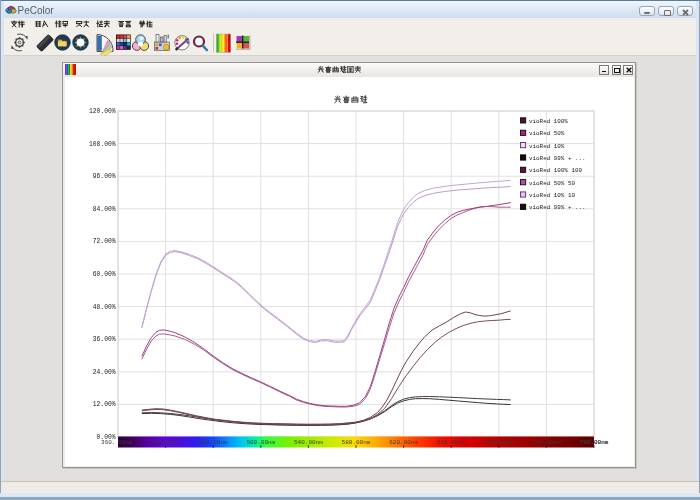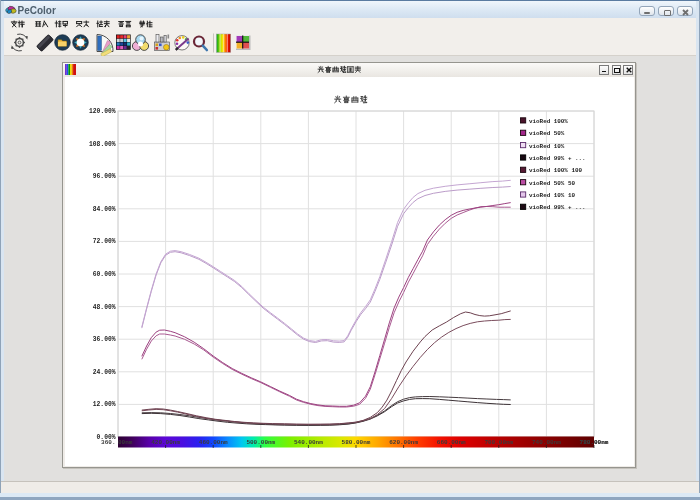--- a/index.html
+++ b/index.html
@@ -1,15 +1,15 @@
 <!DOCTYPE html>
 <html><head><meta charset="utf-8">
 <style>
 html,body{margin:0;padding:0;width:700px;height:500px;overflow:hidden;background:#fff;font-family:"Liberation Sans",sans-serif;}
-#win{position:absolute;left:0;top:0;width:700px;height:500px;font-weight:bold;}
+#win{position:absolute;left:0;top:0;width:700px;height:500px;}
 .abs{position:absolute;}
 .ax{font-family:"Liberation Mono",monospace;font-size:6.3px;fill:#222;}
 .ax2{font-family:"Liberation Mono",monospace;font-size:6px;fill:#3a3a3a;}
 .leg{font-family:"Liberation Mono",monospace;font-size:5.9px;fill:#1a1a1a;}
 </style></head>
 <body>
 <div id="win">
 
   <div class="abs" style="left:0;top:0;width:700px;height:500px;background:#e1e0de;"></div>
   <div class="abs" style="left:0;top:0;width:700px;height:18px;background:linear-gradient(#f2f7fc,#dce8f4 55%,#cfdeee);"></div>

